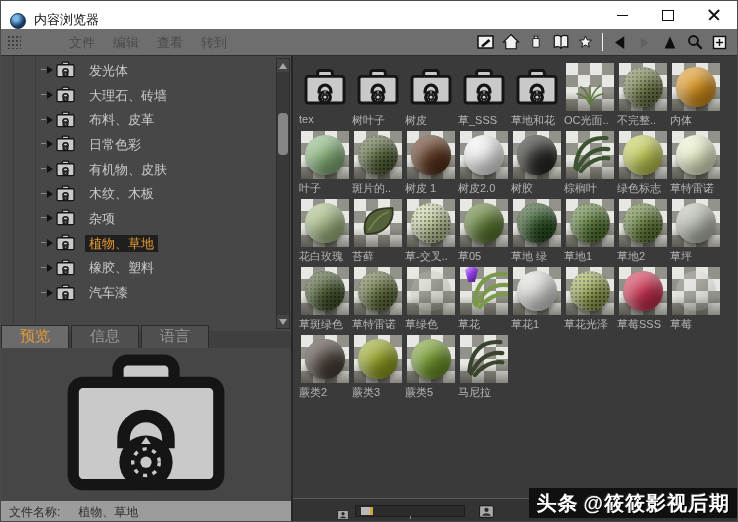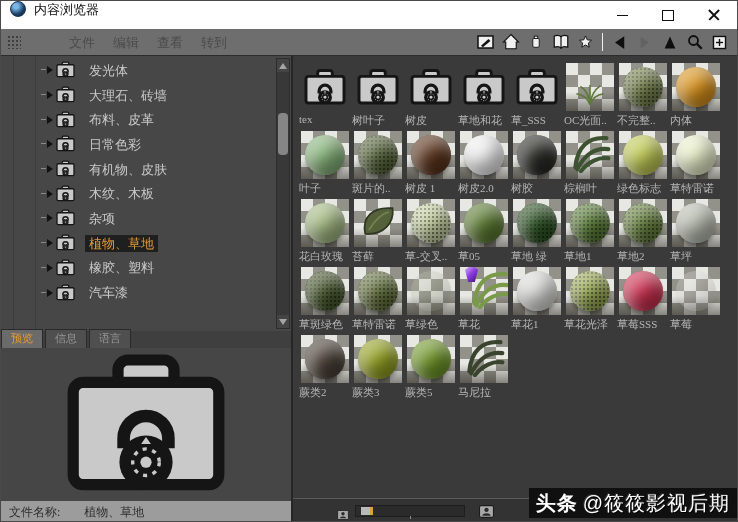--- a/index.html
+++ b/index.html
@@ -1,38 +1,38 @@
 <!DOCTYPE html>
 <html><head>
 <meta charset="utf-8">
 <style>
   html,body{margin:0;padding:0;background:#222;font-family:"Liberation Sans","DejaVu Sans",sans-serif;}
   .window{position:relative;width:738px;height:522px;background:#3a3a3a;overflow:hidden;border:1px solid #4a4a4a;box-sizing:border-box;}
   
-  .titlebar{position:absolute;left:0;top:0;width:100%;height:28px;background:#ffffff;display:flex;align-items:flex-start;}
+  .titlebar{position:absolute;left:0;top:0;width:100%;height:28px;background:#ffffff;display:flex;align-items:flex-end;}
   .app-icon{width:16px;height:16px;border-radius:50%;margin:0 8px 0 9px;
     background:radial-gradient(circle at 35% 30%,#7ab6e8 0 18%,#1b3f66 60%,#0d2036);border:1px solid #16324e;box-sizing:border-box;}
   .title-text{font-size:13px;color:#111;}
   .win-controls{margin-left:auto;display:flex;height:100%;}
   .win-btn{width:46px;height:100%;display:flex;align-items:center;justify-content:center;}
   .glyph-min{width:11px;height:1px;background:#111;display:block;}
   .glyph-max{width:10px;height:9px;border:1px solid #111;display:block;}
   .glyph-close{position:relative;width:12px;height:12px;display:block;}
   .glyph-close::before,.glyph-close::after{content:'';position:absolute;left:-1px;top:5px;width:14px;height:1.5px;background:#111;}
   .glyph-close::before{transform:rotate(45deg);} .glyph-close::after{transform:rotate(-45deg);}
   
   .menubar{position:absolute;left:0;top:28px;width:100%;height:27px;background:#6e6e6e;display:flex;align-items:center;border-bottom:1px solid #2c2c2c;box-sizing:border-box;gap:40px;}
   .grip{width:14px;height:14px;margin:0 8px 0 6px;background:radial-gradient(#3f3f3f 1px,transparent 1.2px);background-size:4px 4px;}
   .menu-item{font-size:13px;color:#4b4b4b;margin-right:18px;cursor:default;}
   .tb-icons{margin-left:auto;display:flex;align-items:center;gap:2px;padding-right:6px;}
   .tb{width:23px;height:21px;display:flex;align-items:center;justify-content:center;}
   .tb.dim{opacity:.45;}
   .tb-sep{width:1px;height:18px;background:#f0f0f0;margin:0 3px;}
   
-  .main{position:absolute;left:0;top:55px;width:100%;height:467px;font-family:Liberation Serif, serif;}
+  .main{position:absolute;left:0;top:55px;width:100%;height:467px;}
   .left-panel{position:absolute;left:0;top:0;width:290px;height:100%;background:#474747;}
   .v-divider{position:absolute;left:290px;top:0;width:2px;height:100%;background:#262626;}
   .right-panel{position:absolute;left:292px;top:0;width:446px;height:100%;background:#3a3a3a;}
   
   .tree{position:absolute;left:0;top:0;width:100%;height:275px;overflow:hidden;padding-top:2px;box-sizing:border-box;}
   .guide{position:absolute;top:0;width:1px;height:275px;background:#3c3c3c;}
   .tree-row{position:relative;height:24.7px;display:flex;align-items:center;padding-left:46px;}
   .exp{width:0;height:0;border-left:6px solid #111;border-top:4px solid transparent;border-bottom:4px solid transparent;margin-right:2px;position:relative;}
   .exp::after{content:'';position:absolute;left:-12px;top:-1px;width:5px;height:1px;background:#8a8a8a;}
   .case{width:22px;height:18px;display:flex;margin-right:8px;}
@@ -40,27 +40,27 @@
   .tree-row.sel .tree-lbl{color:#e69a33;background:#1f1f1f;}
   
   .scroll{position:absolute;right:1px;top:2px;width:14px;height:271px;background:#383838;border:1px solid #2d2d2d;box-sizing:border-box;}
   .scr-btn{position:absolute;left:0;width:100%;height:13px;background:#444;display:flex;align-items:center;justify-content:center;}
   .scr-up{top:0;} .scr-down{bottom:0;}
   .tri-up{width:0;height:0;border-bottom:6px solid #a5a5a5;border-left:4px solid transparent;border-right:4px solid transparent;}
   .tri-down{width:0;height:0;border-top:6px solid #a5a5a5;border-left:4px solid transparent;border-right:4px solid transparent;}
   .scr-thumb{position:absolute;left:1px;top:54px;width:10px;height:42px;background:#868686;border-radius:4px;}
   
   .tabs{position:absolute;left:0;top:275px;width:100%;height:17px;background:#3f3f3f;display:flex;align-items:flex-end;}
-  .tab{font-size:11px;padding:1px 9px 2px;margin-right:2px;border:1px solid #2a2a2a;border-bottom:none;background:#4f4f4f;color:#979797;}
+  .tab{font-size:15px;padding:1px 18px 2px;margin-right:2px;border:1px solid #2a2a2a;border-bottom:none;background:#4f4f4f;color:#979797;}
   .tab.active{background:#6b6b6b;color:#e69a33;}
   
   .preview{position:absolute;left:0;top:292px;width:100%;height:153px;background:#464646;display:flex;align-items:center;justify-content:center;overflow:hidden;}
   
   .statusbar{position:absolute;left:0;top:445px;width:100%;height:22px;background:#9c9c9c;display:flex;align-items:center;font-size:12px;color:#2e2e2e;}
-  .statusbar .lab{margin:0 24px 0 8px;} 
+  .statusbar .lab{margin:0 18px 0 8px;} 
   
   .grid{position:absolute;left:8px;top:7px;display:grid;grid-template-columns:repeat(8,48px);grid-auto-rows:64px;column-gap:5px;row-gap:4px;}
   .cell{width:48px;}
   .thumb{width:48px;height:48px;position:relative;overflow:hidden;}
   .thumb.checker{background:repeating-conic-gradient(#93928a 0 25%,#e7e7e3 0 50%) 0 0/24px 24px;}
   .thumb.checker::after{content:'';position:absolute;inset:0;background:linear-gradient(180deg,rgba(255,255,255,0) 60%,rgba(36,34,26,.5));pointer-events:none;}
   .thumb.folder{display:flex;align-items:center;justify-content:center;}
   .ball{position:absolute;left:4px;top:4px;width:40px;height:40px;border-radius:50%;z-index:1;
     box-shadow:inset 8px 10px 14px rgba(255,255,255,.42),inset -8px -11px 16px rgba(0,0,0,.42),0 5px 5px -2px rgba(0,0,0,.45);}
   .ball.speck{background-image:radial-gradient(rgba(15,25,5,.5) 1px,transparent 1.3px);background-size:4px 4px;}
@@ -74,21 +74,21 @@
   
   .content-bottom{position:absolute;left:0;bottom:0;width:100%;height:25px;background:#333;border-top:1px solid #5a5a5a;box-sizing:border-box;}
   .sz-small{position:absolute;left:44px;top:7px;}
   .sz-large{position:absolute;left:186px;top:5px;}
   .slider-track{position:absolute;left:62px;top:6px;width:110px;height:12px;background:#2b2b2b;border:1px solid #1e1e1e;box-sizing:border-box;}
   .slider-handle{position:absolute;left:2px;top:1px;width:9px;height:8px;background:#b9b9b9;border-right:3px solid #d9a33c;}
   .slider-tick{position:absolute;left:50%;bottom:-3px;width:1px;height:3px;background:#888;}
   
   .watermark{position:absolute;right:0;bottom:3px;height:30px;background:#101010;display:flex;align-items:center;padding:0 7px;z-index:5;}
   .wm-brand{font-size:20px;font-weight:bold;color:#fff;margin-right:5px;letter-spacing:1px;}
-  .wm-handle{font-size:20px;font-weight:normal;color:#fff;text-shadow:1px 1px 0 #000,-1px -1px 0 #333;letter-spacing:1px;}
+  .wm-handle{font-size:20px;font-weight:bold;color:#fff;text-shadow:1px 1px 0 #000,-1px -1px 0 #333;letter-spacing:1px;}
 </style>
 </head>
 <body>
 
 <div class="window">
 
   <div class="titlebar">
     <span class="app-icon"></span>
     <span class="title-text">内容浏览器</span>
     <div class="win-controls">
@@ -410,35 +410,35 @@
               <svg viewBox="0 0 120 104" width="44" height="38">
                 <rect x="40" y="7" width="40" height="24" rx="7" fill="#c9c9c9" stroke="#151515" stroke-width="8"></rect>
                 <rect x="8" y="23" width="104" height="73" rx="7" fill="#c9c9c9" stroke="#151515" stroke-width="8"></rect>
                 <path d="M44 70 v-7 a16 16 0 0 1 32 0 v7" fill="#c9c9c9" stroke="#151515" stroke-width="9"></path>
                 <circle cx="60" cy="80" r="19" fill="#151515"></circle>
                 <circle cx="60" cy="80" r="9.5" fill="none" stroke="#c9c9c9" stroke-width="2.4" stroke-dasharray="3 4"></circle>
                 <circle cx="60" cy="80" r="4" fill="#c9c9c9"></circle>
                 <path d="M60 62 l3.5 5 h-7 z" fill="#c9c9c9"></path>
               </svg>
             </div>
-            <div class="cap">草地和花</div>
+            <div class="cap">草_SSS</div>
           </div>
           <div class="cell">
             <div class="thumb folder">
               <svg viewBox="0 0 120 104" width="44" height="38">
                 <rect x="40" y="7" width="40" height="24" rx="7" fill="#c9c9c9" stroke="#151515" stroke-width="8"></rect>
                 <rect x="8" y="23" width="104" height="73" rx="7" fill="#c9c9c9" stroke="#151515" stroke-width="8"></rect>
                 <path d="M44 70 v-7 a16 16 0 0 1 32 0 v7" fill="#c9c9c9" stroke="#151515" stroke-width="9"></path>
                 <circle cx="60" cy="80" r="19" fill="#151515"></circle>
                 <circle cx="60" cy="80" r="9.5" fill="none" stroke="#c9c9c9" stroke-width="2.4" stroke-dasharray="3 4"></circle>
                 <circle cx="60" cy="80" r="4" fill="#c9c9c9"></circle>
                 <path d="M60 62 l3.5 5 h-7 z" fill="#c9c9c9"></path>
               </svg>
             </div>
-            <div class="cap">草_SSS</div>
+            <div class="cap">草地和花</div>
           </div>
           <div class="cell">
             <div class="thumb checker">
               <span class="deco bottom"><svg viewBox="0 0 40 26" width="32" height="21">
                   <g fill="none" stroke="#5e7a3c" stroke-width="2">
                     <path d="M20 26 C19 14 15 7 8 3"></path>
                     <path d="M20 26 C20 12 20 7 20 1"></path>
                     <path d="M20 26 C21 14 26 7 33 2"></path>
                     <path d="M20 26 C17 17 10 13 3 12"></path>
                     <path d="M20 26 C23 17 30 13 37 12"></path>

